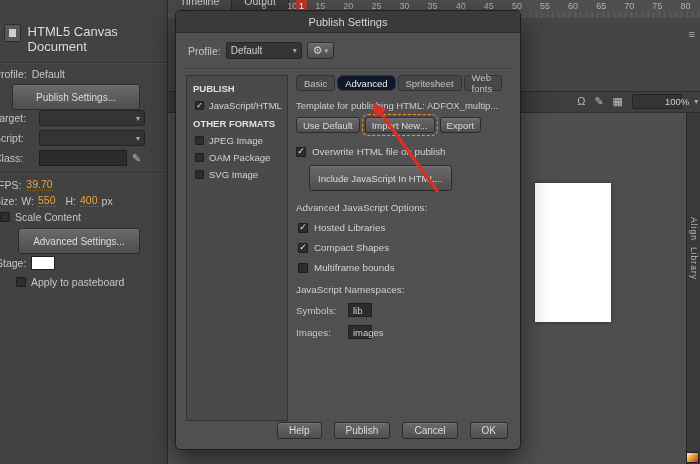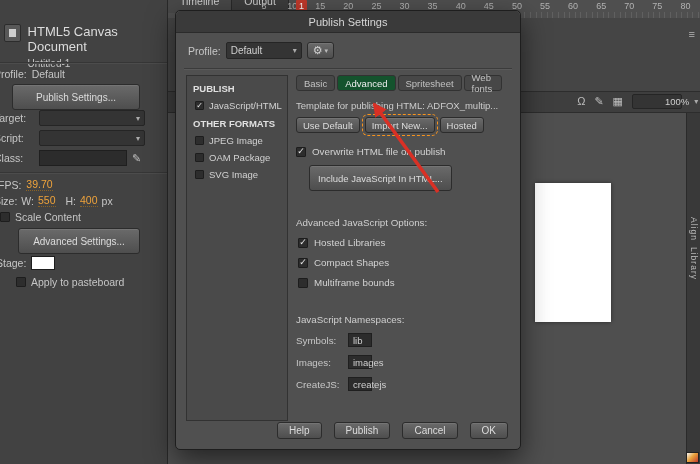--- a/index.html
+++ b/index.html
@@ -96,29 +96,29 @@
   #fmt-list { position:absolute; left:10px; top:64px; width:102px; height:346px;
     background:#4a4a4a; border:1px solid #323232; padding-top:3px; }
   .fmt-h { font-weight:bold; font-size:9.5px; color:#e0e0e0; padding:4px 6px 3px; }
   .fmt-i { display:flex; align-items:center; gap:5px; padding:3px 4px 3px 8px; font-size:9.5px; color:#d2d2d2; }
   .fmt-i .cb { width:9px; height:9px; font-size:8px; }
 
   #dlg-content { position:absolute; left:120px; top:64px; width:206px; }
   #dlg-tabs { display:flex; gap:2px;justify-content:space-between; }
   .dtab { height:16px; display:inline-flex; align-items:center; padding:0 7px;
     background:#474747; border:1px solid #323232; border-radius:3px; font-size:9.5px; color:#c2c2c2; }
-  .dtab.active { background:#14532d; color:#efefef; }
+  .dtab.active { background:#0f172a; color:#efefef;border-radius:6px; }
   #tpl-text { margin-top:9px; font-size:9.5px; white-space:nowrap; color:#cccccc; }
   #tpl-btns { margin-top:6px; display:flex; gap:5px; }
   #tpl-btns .btn { height:16px; font-size:9.5px; padding:0 6px; }
   #import-btn { outline:1.5px dashed #f7931e; outline-offset:2px; }
   .chk-row { display:flex; align-items:center; gap:6px; font-size:9.8px; color:#d2d2d2; }
   #overwrite-row { margin-top:13px; }
   #include-btn { margin-top:8px; margin-left:13px; height:15px; font-size:9.5px; }
-  .sec-h { margin-top:26px; font-size:9.8px; color:#cfcfcf; }
+  .sec-h { margin-top:11px; font-size:9.8px; color:#cfcfcf; }
   .opt { margin-top:9px; margin-left:2px; }
   .ns-row { display:flex; align-items:center; margin-top:8px; }
   .ns-row .lbl { width:52px; font-size:9.8px; }
   .ns-row .field { width:24px; }
   #dlg-footer { position:absolute; bottom:10px; right:12px; display:flex; gap:12px; }
   #dlg-footer .btn { height:17px; padding:0 11px; }
 
   
   #arrow-layer { position:absolute; inset:0; z-index:30; pointer-events:none; }
 </style>
@@ -173,21 +173,20 @@
   <div class="vtab">Align</div>
   <div class="vtab">Library</div>
 </div>
 <div id="corner-swatch"></div>
 
 <div id="left-panel">
   <div id="doc-row">
     <div id="doc-icon"></div>
     <div>
       <div id="doc-type">HTML5 Canvas Document</div>
-      <div id="doc-name">Untitled-1</div>
     </div>
   </div>
   <div class="lp-div" style="top:62px"></div>
 
   <div class="row" style="top:68px; left:4px;">
     <span>Profile:</span>
     <span>Default</span>
   </div>
   <button class="btn" style="position:absolute; top:84px; left:22px; width:128px; height:18px;">Publish Settings...</button>
 
@@ -295,21 +294,21 @@
       <span class="dtab active">Advanced</span>
       <span class="dtab">Spritesheet</span>
       <span class="dtab">Web fonts</span>
     </div>
 
     <div id="tpl-text">Template for publishing HTML: ADFOX_multip...</div>
 
     <div id="tpl-btns">
       <button class="btn">Use Default</button>
       <button class="btn" id="import-btn">Import New...</button>
-      <button class="btn">Hosted</button>
+      <button class="btn">Export</button>
     </div>
 
     <div class="chk-row" id="overwrite-row">
       <span class="cb">
           <span>✓</span>
         </span>
       <span>Overwrite HTML file on publish</span>
     </div>
 
     <button class="btn" id="include-btn">Include JavaScript In HTML...</button>
@@ -337,24 +336,20 @@
 
     <div class="sec-h">JavaScript Namespaces:</div>
 
     <div class="ns-row">
       <span class="lbl">Symbols:</span>
       <span class="field">lib</span>
     </div>
     <div class="ns-row">
       <span class="lbl">Images:</span>
       <span class="field">images</span>
-    </div>
-    <div class="ns-row">
-      <span class="lbl">CreateJS:</span>
-      <span class="field">createjs</span>
     </div>
   </div>
 
   <div id="dlg-footer">
     <button class="btn">Help</button>
     <button class="btn">Publish</button>
     <button class="btn">Cancel</button>
     <button class="btn">OK</button>
   </div>
 </div>

